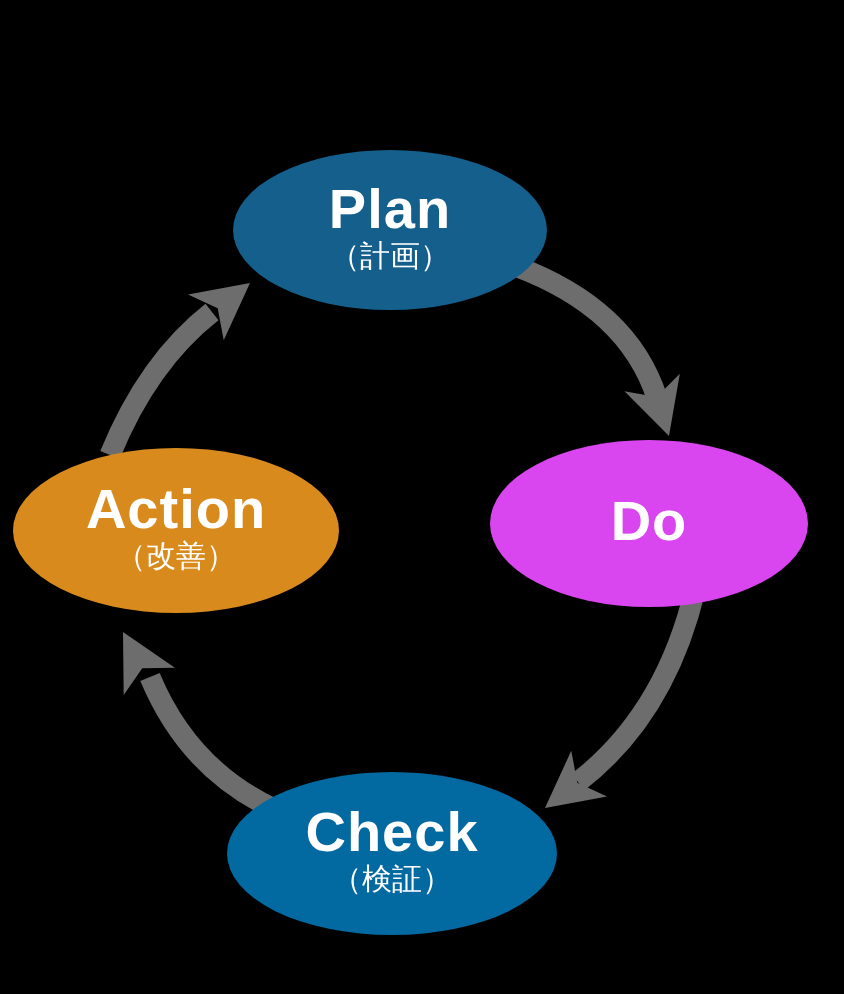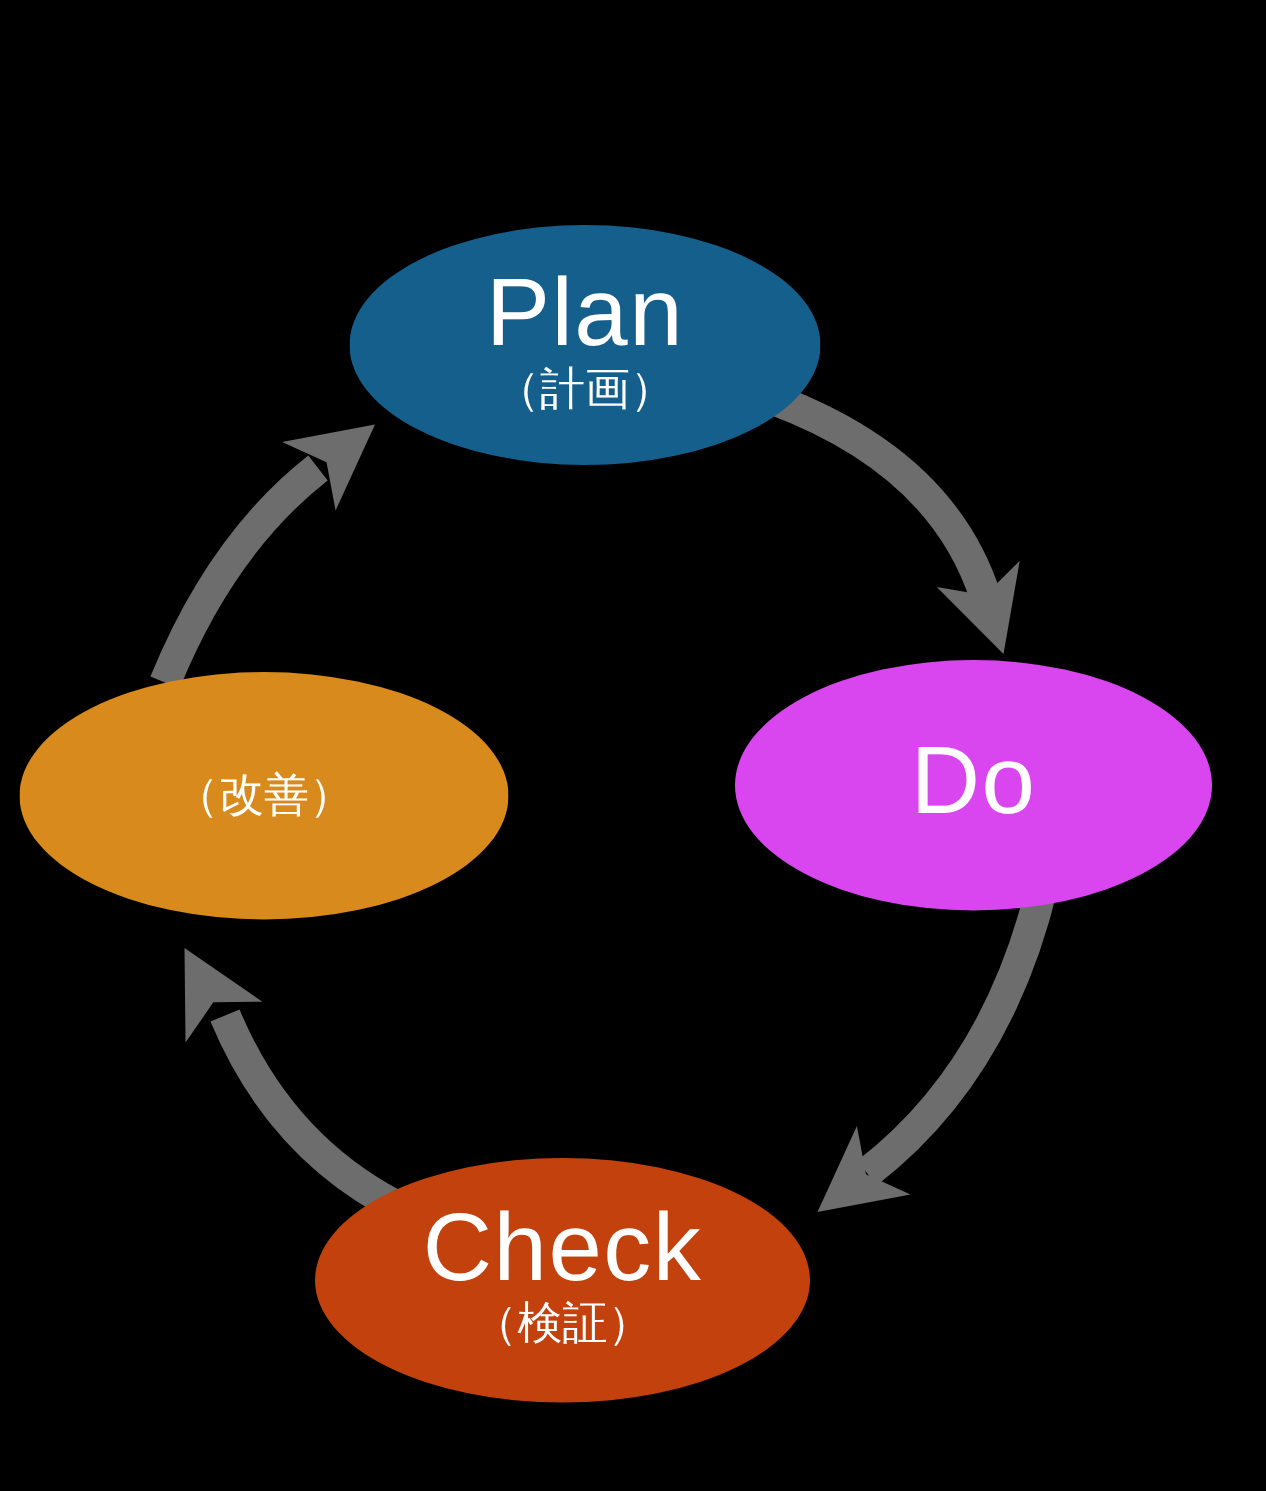--- a/index.html
+++ b/index.html
@@ -27,35 +27,35 @@
     border-radius: 50%;
     display: flex;
     flex-direction: column;
     align-items: center;
     justify-content: center;
     text-align: center;
     color: #ffffff;
     transform: translateZ(0);
   }
   .node .en {
-    font-size: 64px;
+    font-size: 56px;
     line-height: 1.02;
     letter-spacing: 1px;
-    font-weight: 400;
+    font-weight: 700;
     margin-top: -6px;
   }
   .node .jp {
     font-size: 30px;
     line-height: 1.25;
     font-weight: 400;
   }
   .node-plan   { left: 233px; top: 150px; width: 314px; height: 160px; background: #155f8d; }
   .node-do     { left: 490px; top: 440px; width: 318px; height: 167px; background: #d946ef; }
   .node-action { left:  13px; top: 448px; width: 326px; height: 165px; background: #d88b1c; }
-  .node-check  { left: 210px; top: 772px; width: 330px; height: 163px; background: #c2410c; }
+  .node-check  { left: 227px; top: 772px; width: 330px; height: 163px; background: #0369a1; }
 </style>
 </head>
 <body>
 
 <div class="canvas">
 
   <svg class="arrows" viewBox="0 0 844 994" xmlns="http://www.w3.org/2000/svg">
 
     <g fill="#6d6d6d" stroke="none">
       <path d="M 515 266 Q 628 308 657 398" fill="none" stroke="#6d6d6d" stroke-width="21"></path>
@@ -81,20 +81,21 @@
   <div class="node node-plan">
     <div class="en">Plan</div>
     <div class="jp">（計画）</div>
   </div>
 
   <div class="node node-do">
     <div class="en">Do</div>
   </div>
 
   <div class="node node-action">
+    <div class="en">Action</div>
     <div class="jp">（改善）</div>
   </div>
 
   <div class="node node-check">
     <div class="en">Check</div>
     <div class="jp">（検証）</div>
   </div>
 
 </div>
 

